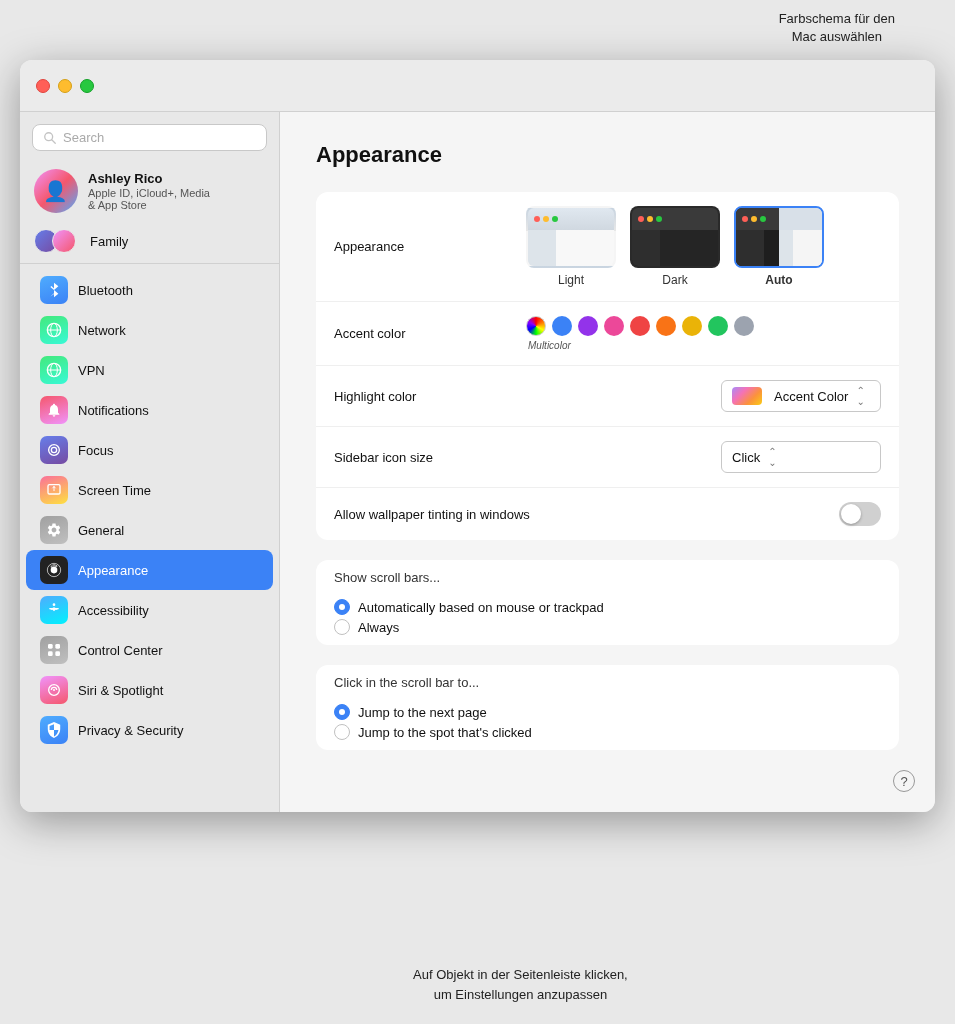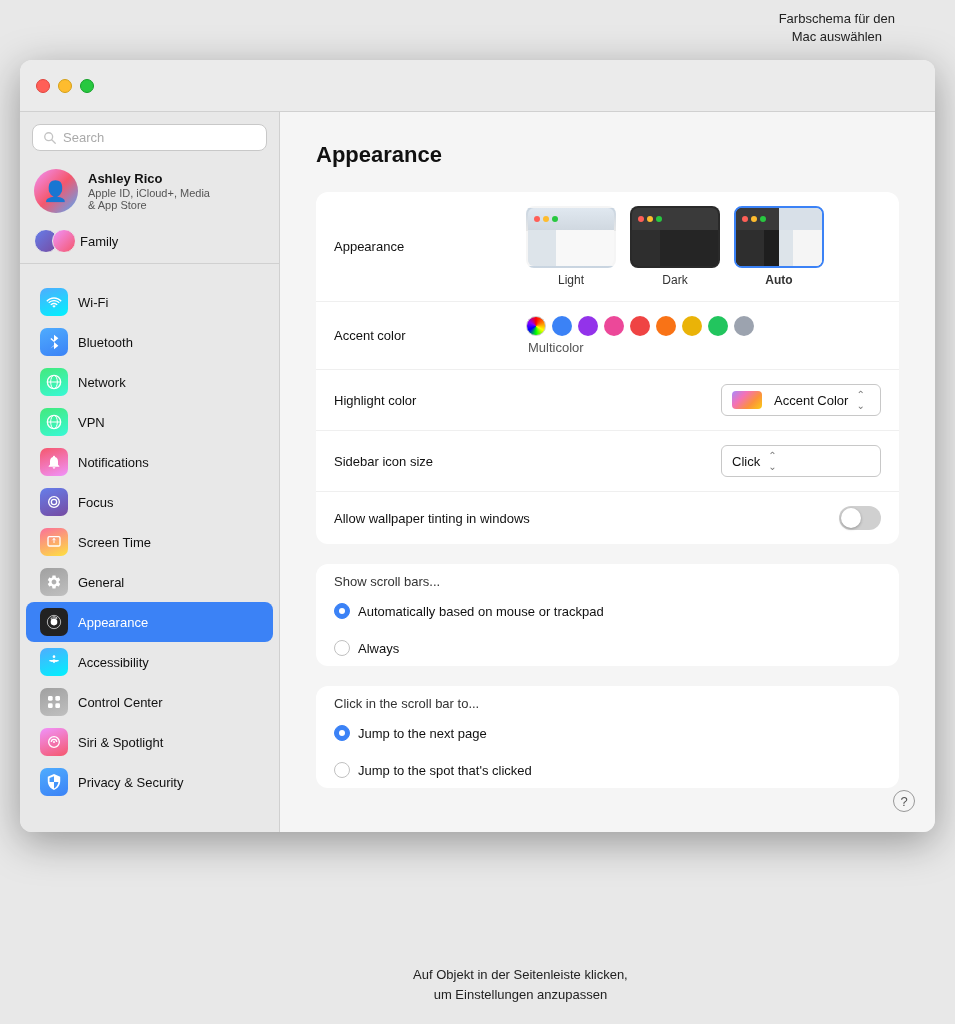--- a/index.html
+++ b/index.html
@@ -155,23 +155,24 @@
     }
     .user-info-sub {
       font-size: 11px;
       color: #555;
       margin-top: 1px;
     }
 
     .sidebar-family {
       display: flex;
       align-items: center;
+      gap: 10px;
       padding: 6px 14px 10px;
       border-bottom: 1px solid #d0d0d0;
-      margin-bottom: 16px;
+      margin-bottom: 4px;
     }
     .family-avatars {
       display: flex;
       margin-right: 4px;
     }
     .family-av {
       width: 24px;
       height: 24px;
       border-radius: 50%;
       border: 1.5px solid #e8e8e8;
@@ -485,21 +486,21 @@
       top: 2px;
       left: 2px;
       box-shadow: 0 1px 3px rgba(0,0,0,0.3);
       transition: left 0.15s;
     }
 
     
     .radio-group {
       display: flex;
       flex-direction: column;
-      gap: 21px;
+      gap: 4px;
       padding: 10px 18px;
       justify-content: flex-end;
     }
     .radio-item {
       display: flex;
       align-items: center;
       gap: 8px;
       font-size: 13px;
       color: #111;
     }
@@ -596,28 +597,20 @@
       <div class="sidebar-family">
         <div class="family-avatars">
           <div class="family-av"></div>
           <div class="family-av"></div>
         </div>
         <span class="family-label">Family</span>
       </div>
 
       <div class="sidebar-section">
 
-        <div class="sidebar-item">
-          <div class="sidebar-icon icon-wifi">
-            <svg width="16" height="16" viewBox="0 0 24 24" fill="white">
-                <path d="M12 5C7.5 5 3.5 7 .5 10.2l1.4 1.4C4.7 8.6 8.1 7 12 7s7.3 1.6 10.1 4.6l1.4-1.4C20.5 7 16.5 5 12 5zm0 4c-3.4 0-6.4 1.4-8.6 3.6l1.4 1.4C6.5 12.4 9.1 11 12 11s5.5 1.4 7.2 3l1.4-1.4C18.4 10.4 15.4 9 12 9zm0 4c-2.2 0-4.2.9-5.6 2.4L8 17c1-1.1 2.5-1.8 4-1.8s3 .7 4 1.8l1.6-1.6C16.2 13.9 14.2 13 12 13zm0 4c-1 0-1.9.4-2.6 1l2.6 2.6 2.6-2.6c-.7-.6-1.6-1-2.6-1z"></path>
-              </svg>
-          </div>
-          <span class="sidebar-item-label">Wi-Fi</span>
-        </div>
 
         <div class="sidebar-item">
           <div class="sidebar-icon icon-bluetooth">
             <svg width="14" height="16" viewBox="0 0 14 22" fill="white">
                 <path d="M7 1l6 5-6 5V1zm0 10l6 5-6 5v-4.5L2 20l1.5-1.5L7 15.5V12zm0 0L2 7 3.5 5.5 7 9V11z"></path>
               </svg>
           </div>
           <span class="sidebar-item-label">Bluetooth</span>
         </div>
 
@@ -812,21 +805,21 @@
                 </div>
                 <div class="accent-color" style="background:#3b82f6;"></div>
                 <div class="accent-color" style="background:#9333ea;"></div>
                 <div class="accent-color" style="background:#ec4899;"></div>
                 <div class="accent-color" style="background:#ef4444;"></div>
                 <div class="accent-color" style="background:#f97316;"></div>
                 <div class="accent-color" style="background:#eab308;"></div>
                 <div class="accent-color" style="background:#22c55e;"></div>
                 <div class="accent-color" style="background:#9ca3af;"></div>
               </div>
-              <div style="font-size:13px; color:#555; padding-left:2px;">Multicolor</div>
+              <div style="font-size:10px; color:#555; padding-left:2px;font-style:italic;">Multicolor</div>
             </div>
           </div>
         </div>
 
         <div class="setting-row">
           <div class="setting-label">Highlight color</div>
           <div class="setting-control" style="justify-content:flex-end;">
             <div class="dropdown-fake">
               <div class="highlight-swatch"></div>
               <span>Accent Color</span>

